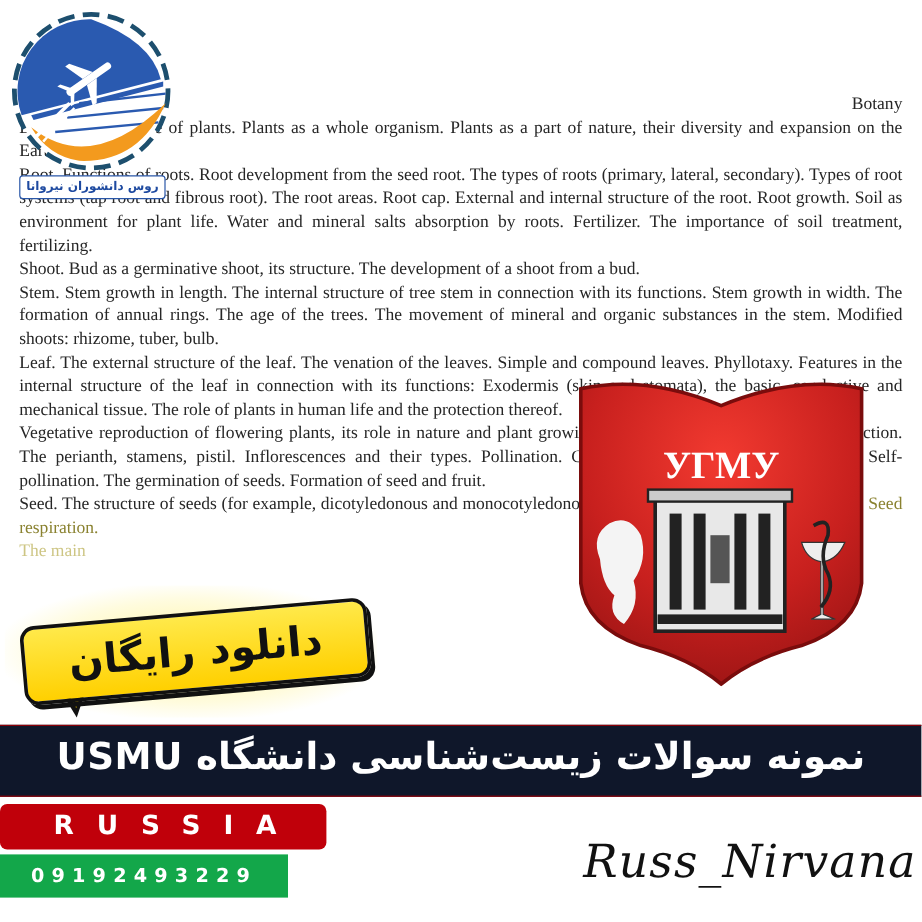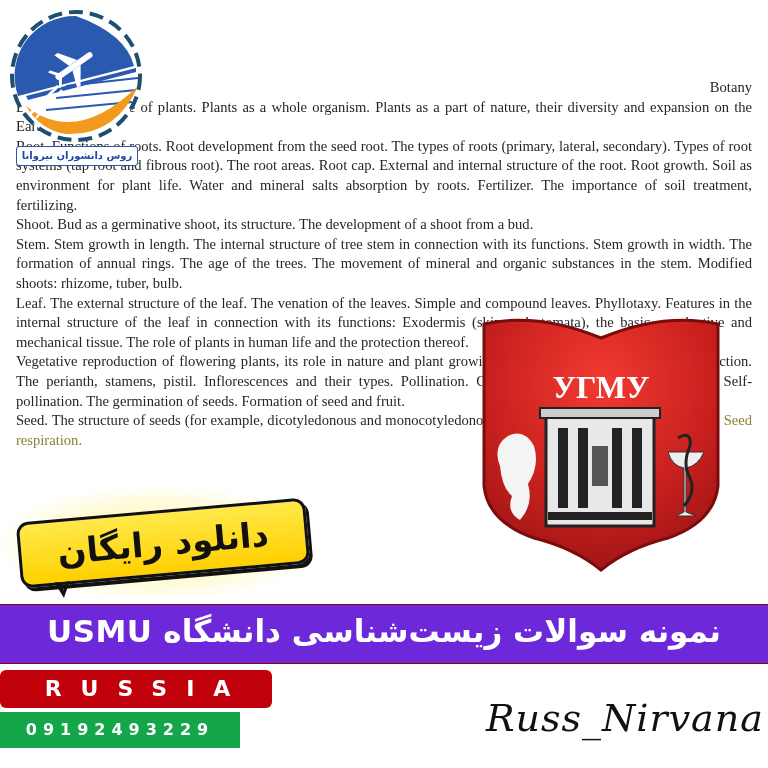--- a/index.html
+++ b/index.html
@@ -21,21 +21,21 @@
   .shield { position: absolute; left: 478px; top: 316px; width: 246px; height: 256px; }
 
   
   .bubble-glow { position: absolute; left: 4px; top: 488px; width: 310px; height: 110px; background: radial-gradient(ellipse at center, rgba(255,240,120,.75) 0%, rgba(255,245,160,.35) 55%, rgba(255,255,255,0) 75%); }
   .bubble { position: absolute; left: 18px; top: 510px; width: 290px; height: 66px; background: linear-gradient(#ffe94a, #ffd000); border: 3px solid #111; border-radius: 12px; transform: rotate(-5deg); box-shadow: 3px 4px 0 #111; }
   .bubble-text { position: absolute; left: 0; right: 0; top: 4px; text-align: center; font-family: "DejaVu Sans", sans-serif; font-weight: bold; font-size: 34px; color: #111; direction: rtl; line-height: 52px; }
   .bubble-tail { position: absolute; left: 50px; top: 570px; width: 0; height: 0; border-left: 12px solid transparent; border-right: 14px solid transparent; border-top: 28px solid #111; transform: rotate(-8deg); }
   .bubble-tail-in { position: absolute; left: 53px; top: 568px; width: 0; height: 0; border-left: 9px solid transparent; border-right: 11px solid transparent; border-top: 22px solid #ffd400; transform: rotate(-8deg); }
 
   
-  .banner { position: absolute; left: 0; top: 604px; width: 768px; height: 60px; background: #6d28d9; border-top: 1px solid #8a0008; border-bottom: 1px solid #8a0008; }
+  .banner { position: absolute; left: 0; top: 604px; width: 768px; height: 60px; background: #0f172a; border-top: 1px solid #8a0008; border-bottom: 1px solid #8a0008; }
   .banner-text { position: absolute; left: 0; right: 0; top: 0; text-align: center; color: #fff; font-family: "DejaVu Sans", sans-serif; font-weight: bold; font-size: 31px; line-height: 52px; direction: rtl; letter-spacing: 0.5px; }
 
   
   .russia { position: absolute; left: 0; top: 670px; width: 272px; height: 38px; background: #c0000a; color: #fff; font-family: "DejaVu Sans", sans-serif; font-weight: bold; font-size: 22px; letter-spacing: 19px; text-align: center; line-height: 38px; padding-left: 22px; border-radius: 6px; }
   .phone { position: absolute; left: 0; top: 712px; width: 240px; height: 36px; background: #13a74a; color: #fff; font-family: "DejaVu Sans", sans-serif; font-weight: bold; font-size: 16px; letter-spacing: 6px; text-align: center; line-height: 36px; }
 
   
   .signature { position: absolute; left: 486px; top: 688px; width: 260px; height: 60px; font-family: "DejaVu Serif", serif; font-style: italic; font-size: 38px; color: #111; line-height: 60px; letter-spacing: 1px; text-align: right; }
 </style>
 </head>
@@ -43,20 +43,21 @@
 
 <div class="doc">
   <div class="doc-title">Botany</div>
   <p>Botany as a science of plants. Plants as a whole organism. Plants as a part of nature, their diversity and expansion on the Earth.</p>
   <p>Root. Functions of roots. Root development from the seed root. The types of roots (primary, lateral, secondary). Types of root systems (tap root and fibrous root). The root areas. Root cap. External and internal structure of the root. Root growth. Soil as environment for plant life. Water and mineral salts absorption by roots. Fertilizer. The importance of soil treatment, fertilizing.</p>
   <p>Shoot. Bud as a germinative shoot, its structure. The development of a shoot from a bud.</p>
   <p>Stem. Stem growth in length. The internal structure of tree stem in connection with its functions. Stem growth in width. The formation of annual rings. The age of the trees. The movement of mineral and organic substances in the stem. Modified shoots: rhizome, tuber, bulb.</p>
   <p>Leaf. The external structure of the leaf. The venation of the leaves. Simple and compound leaves. Phyllotaxy. Features in the internal structure of the leaf in connection with its functions: Exodermis (skin and stomata), the basic, conductive and mechanical tissue. The role of plants in human life and the protection thereof.</p>
   <p>Vegetative reproduction of flowering plants, its role in nature and plant growing. Flower as an organ of seed reproduction. The perianth, stamens, pistil. Inflorescences and their types. Pollination. Cross-pollination by insects and wind. Self-pollination. The germination of seeds. Formation of seed and fruit.</p>
   <p><span>Seed. The structure of seeds (for example, dicotyledonous and monocotyledonous). The conditions of seed germination.</span> <span class="faded">Seed respiration.</span></p>
+  <p class="faded2">The main</p>
 </div>
 
 <div class="logo">
   <svg width="140" height="140" viewBox="0 0 140 140">
     <circle cx="70" cy="70" r="64" fill="#fff" stroke="#1d4f6e" stroke-width="4" stroke-dasharray="14 7"></circle>
     <path d="M70 10 A60 60 0 0 0 12 90 L 128 60 Q 120 28 70 10Z" fill="#2a5ab0"></path>
     <path d="M20 90 L130 62 L130 66 L22 94Z" fill="#2a5ab0"></path>
     <line x1="60" y1="80" x2="132" y2="72" stroke="#2a5ab0" stroke-width="2"></line>
     <line x1="50" y1="92" x2="130" y2="84" stroke="#2a5ab0" stroke-width="2"></line>
     <line x1="40" y1="104" x2="126" y2="96" stroke="#2a5ab0" stroke-width="2"></line>

